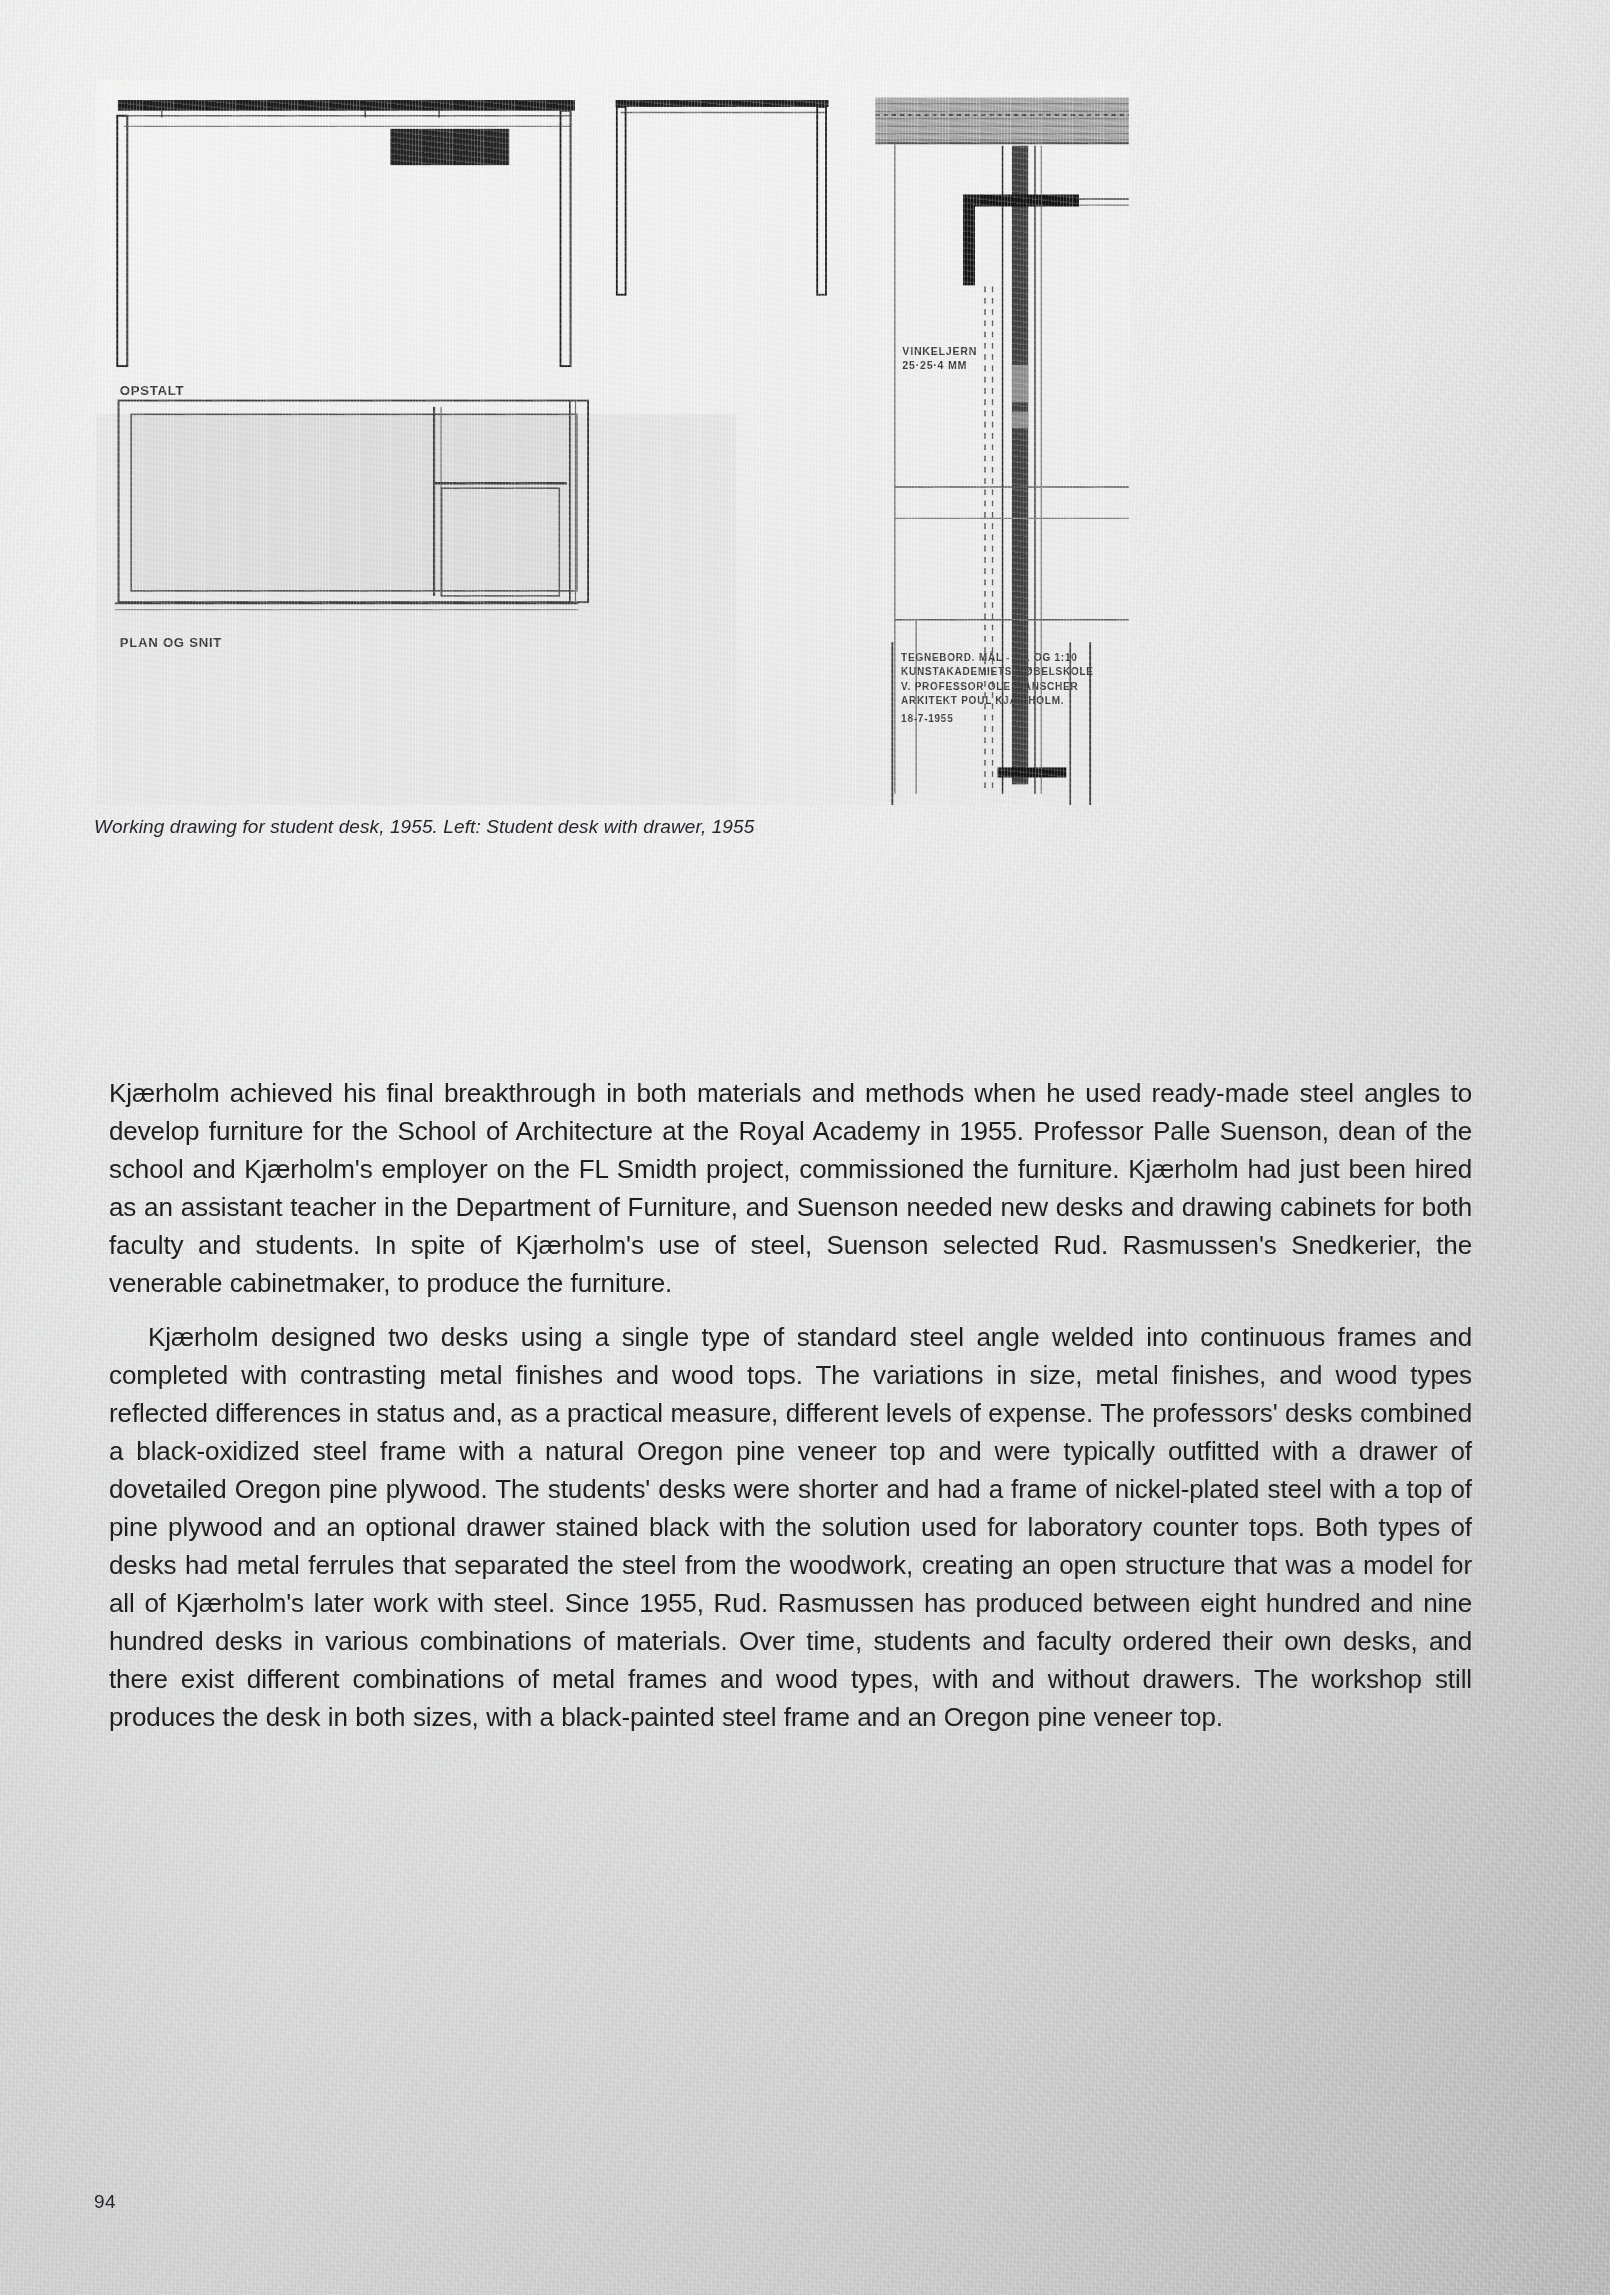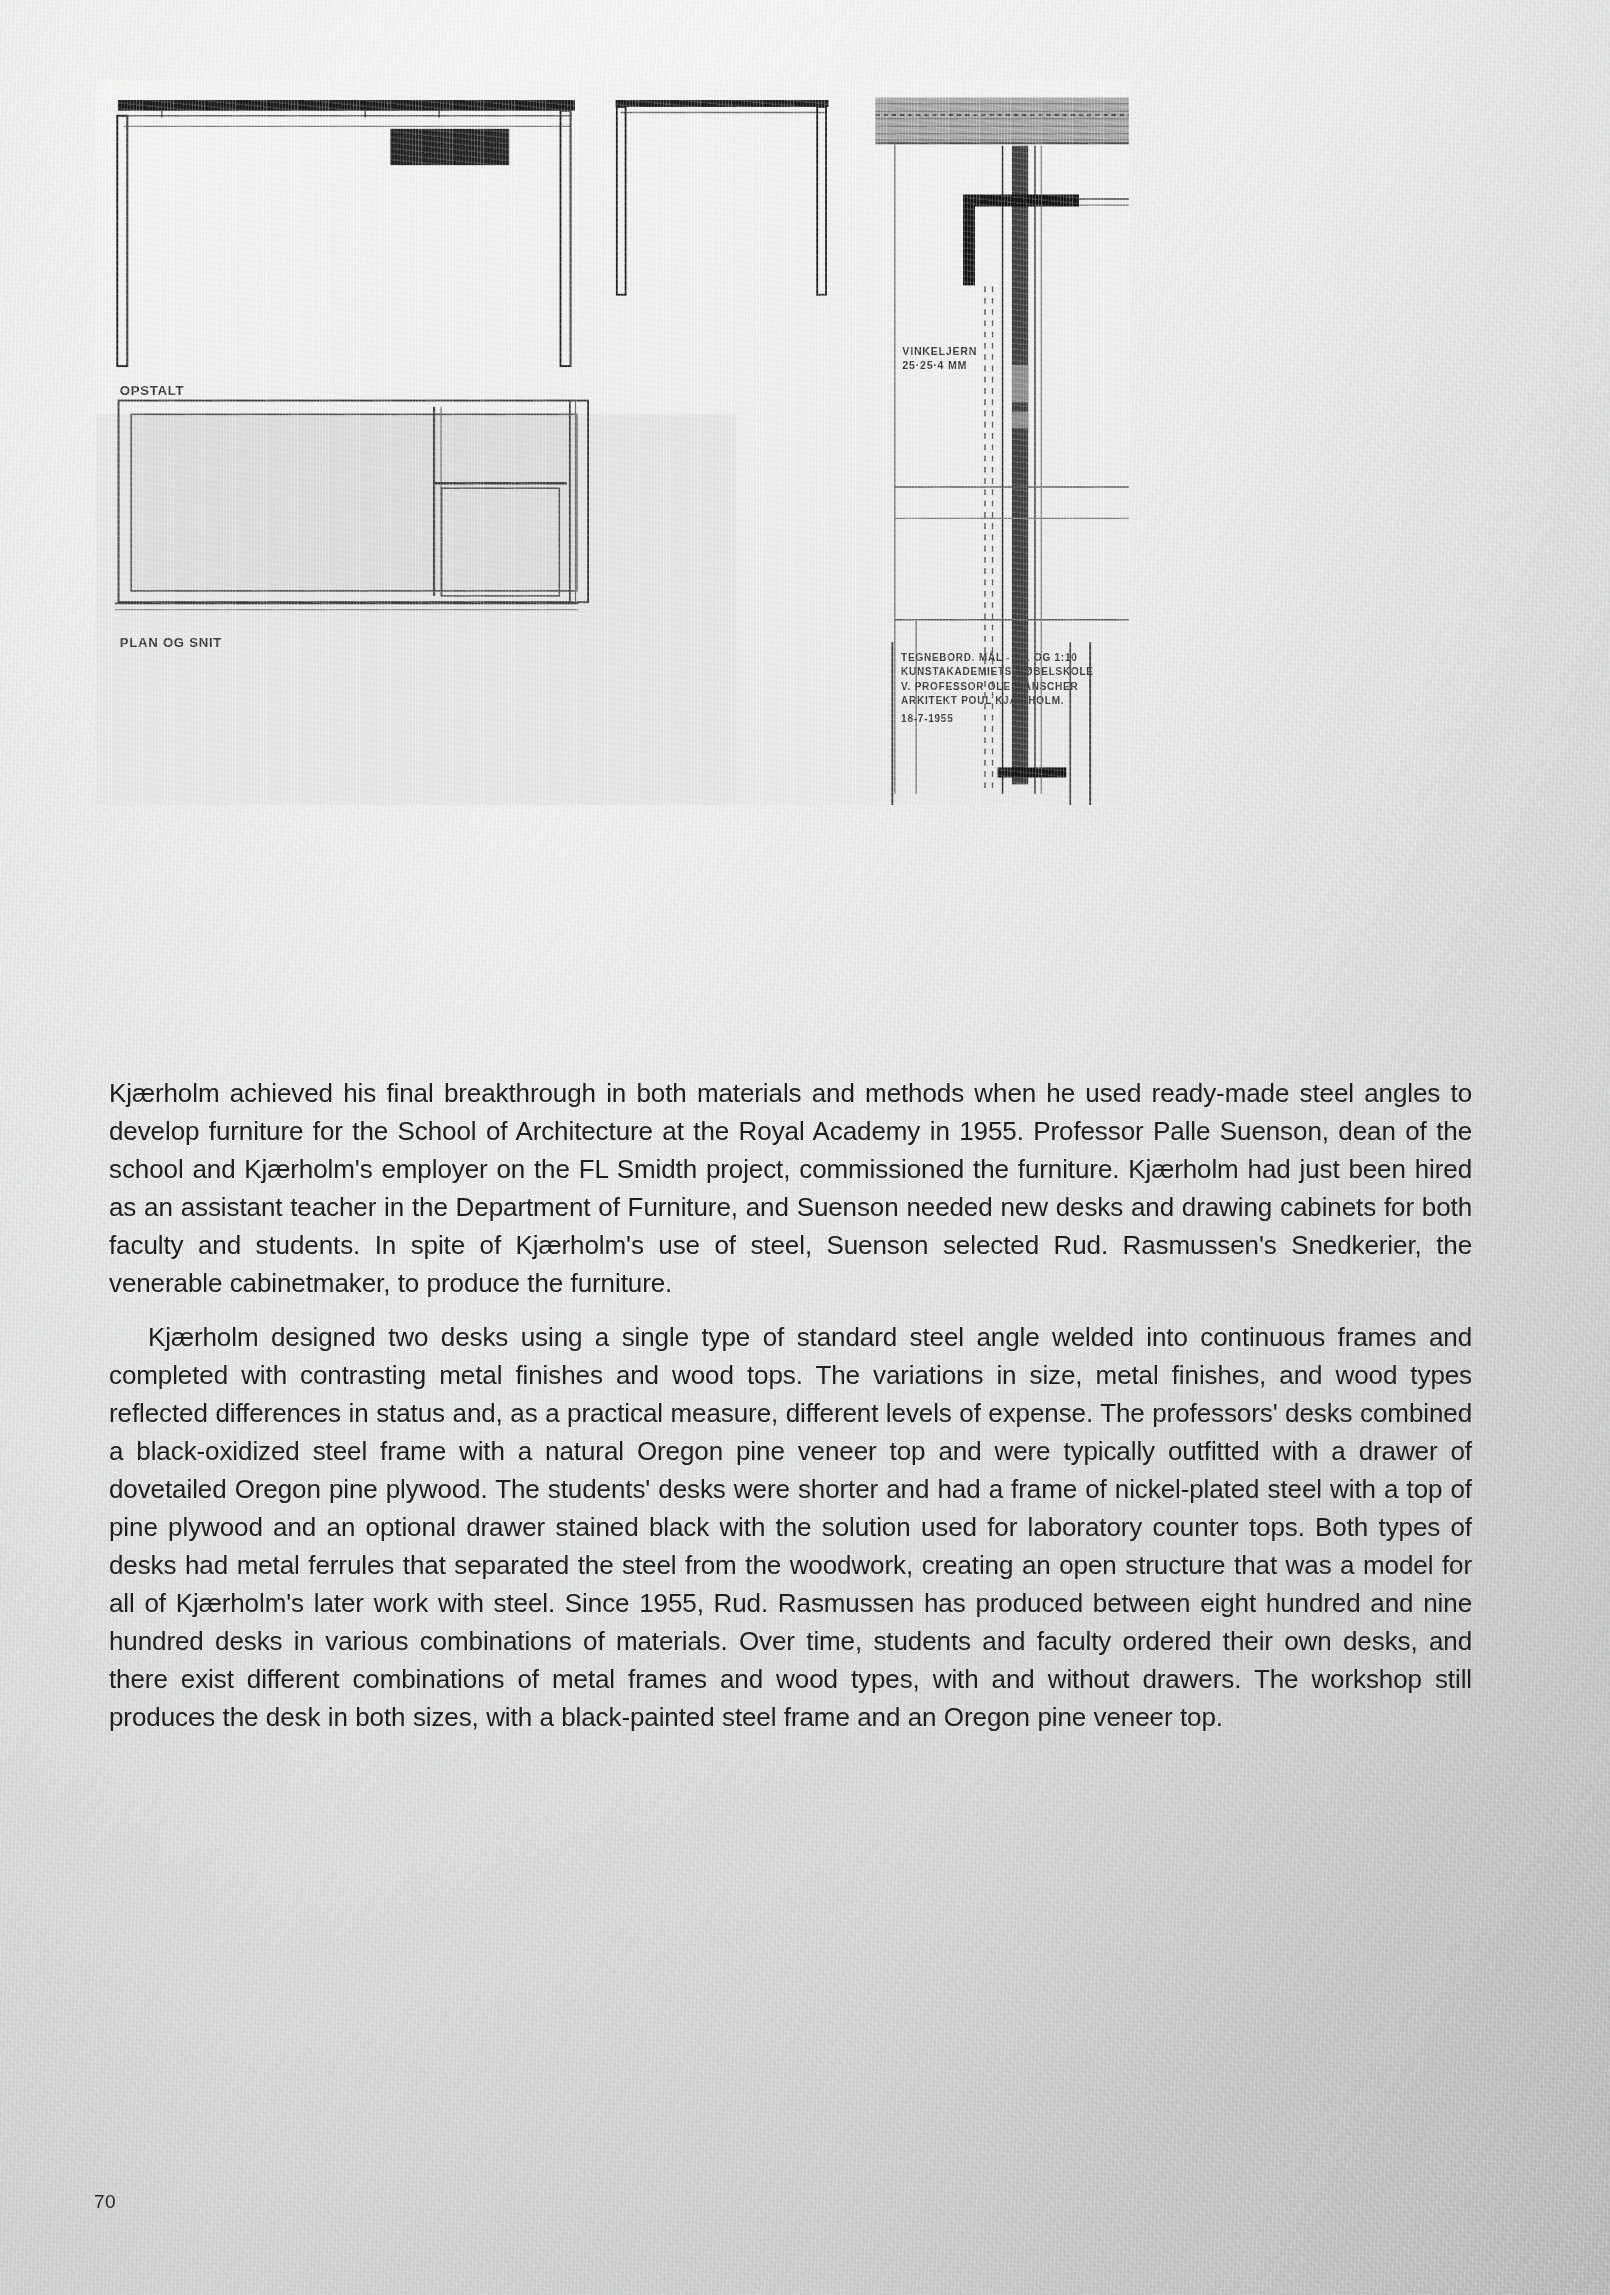--- a/index.html
+++ b/index.html
@@ -261,22 +261,23 @@
       <text class="hand" x="1288" y="462" font-size="17">25·25·4 MM</text>
 
       <text class="hand" x="1286" y="928" font-size="16">TEGNEBORD. MÅL - 1:1 OG 1:10</text>
       <text class="hand" x="1286" y="951" font-size="16">KUNSTAKADEMIETS MØBELSKOLE</text>
       <text class="hand" x="1286" y="974" font-size="16">V. PROFESSOR OLE WANSCHER</text>
       <text class="hand" x="1286" y="997" font-size="16">ARKITEKT POUL KJÆRHOLM.</text>
       <text class="hand" x="1286" y="1025" font-size="16">18-7-1955</text>
     </svg>
   </div>
 
+  <div class="caption">Working drawing for student desk, 1955. Left: Student desk with drawer, 1955</div>
 
   <div class="body">
     <p>Kjærholm achieved his final breakthrough in both materials and methods when he used ready-made steel angles to develop furniture for the School of Architecture at the Royal Academy in 1955. Professor Palle Suenson, dean of the school and Kjærholm's employer on the FL Smidth project, commissioned the furniture. Kjærholm had just been hired as an assistant teacher in the Department of Furniture, and Suenson needed new desks and drawing cabinets for both faculty and students. In spite of Kjærholm's use of steel, Suenson selected Rud. Rasmussen's Snedkerier, the venerable cabinetmaker, to produce the furniture.</p>
     <p class="indent">Kjærholm designed two desks using a single type of standard steel angle welded into continuous frames and completed with contrasting metal finishes and wood tops. The variations in size, metal finishes, and wood types reflected differences in status and, as a practical measure, different levels of expense. The professors' desks combined a black-oxidized steel frame with a natural Oregon pine veneer top and were typically outfitted with a drawer of dovetailed Oregon pine plywood. The students' desks were shorter and had a frame of nickel-plated steel with a top of pine plywood and an optional drawer stained black with the solution used for laboratory counter tops. Both types of desks had metal ferrules that separated the steel from the woodwork, creating an open structure that was a model for all of Kjærholm's later work with steel. Since 1955, Rud. Rasmussen has produced between eight hundred and nine hundred desks in various combinations of materials. Over time, students and faculty ordered their own desks, and there exist different combinations of metal frames and wood types, with and without drawers. The workshop still produces the desk in both sizes, with a black-painted steel frame and an Oregon pine veneer top.</p>
   </div>
 
-  <div class="folio">70</div>
+  <div class="folio">94</div>
 
 </div>
 
 
 </body></html>

